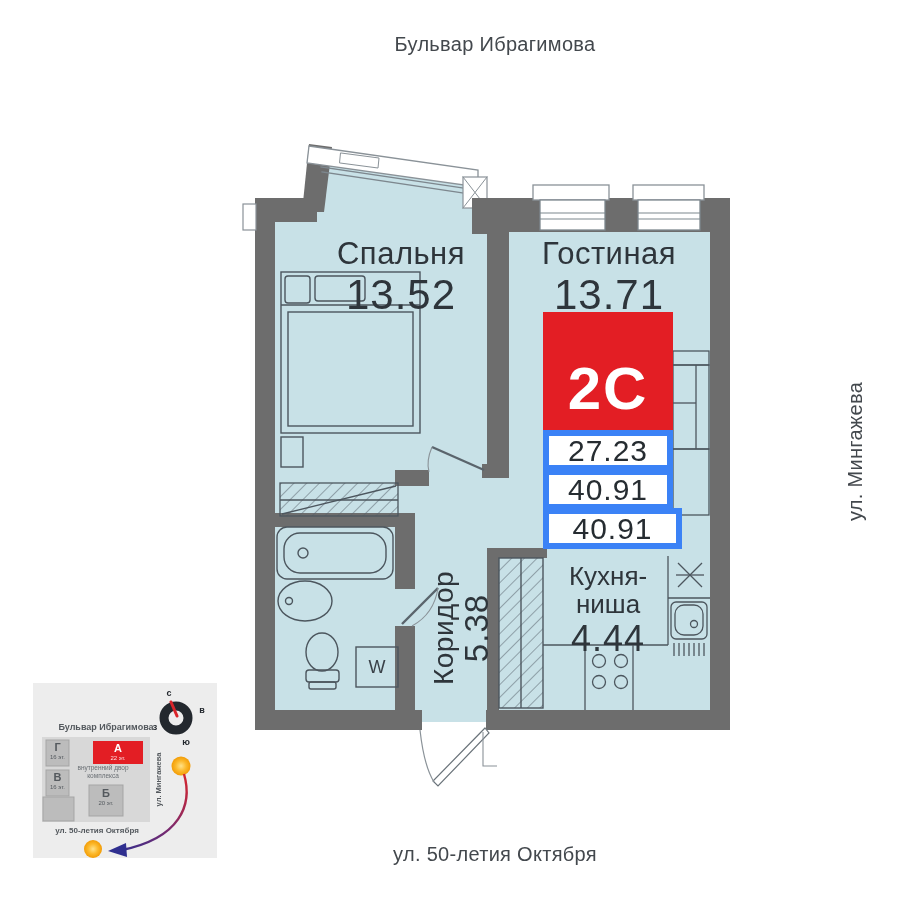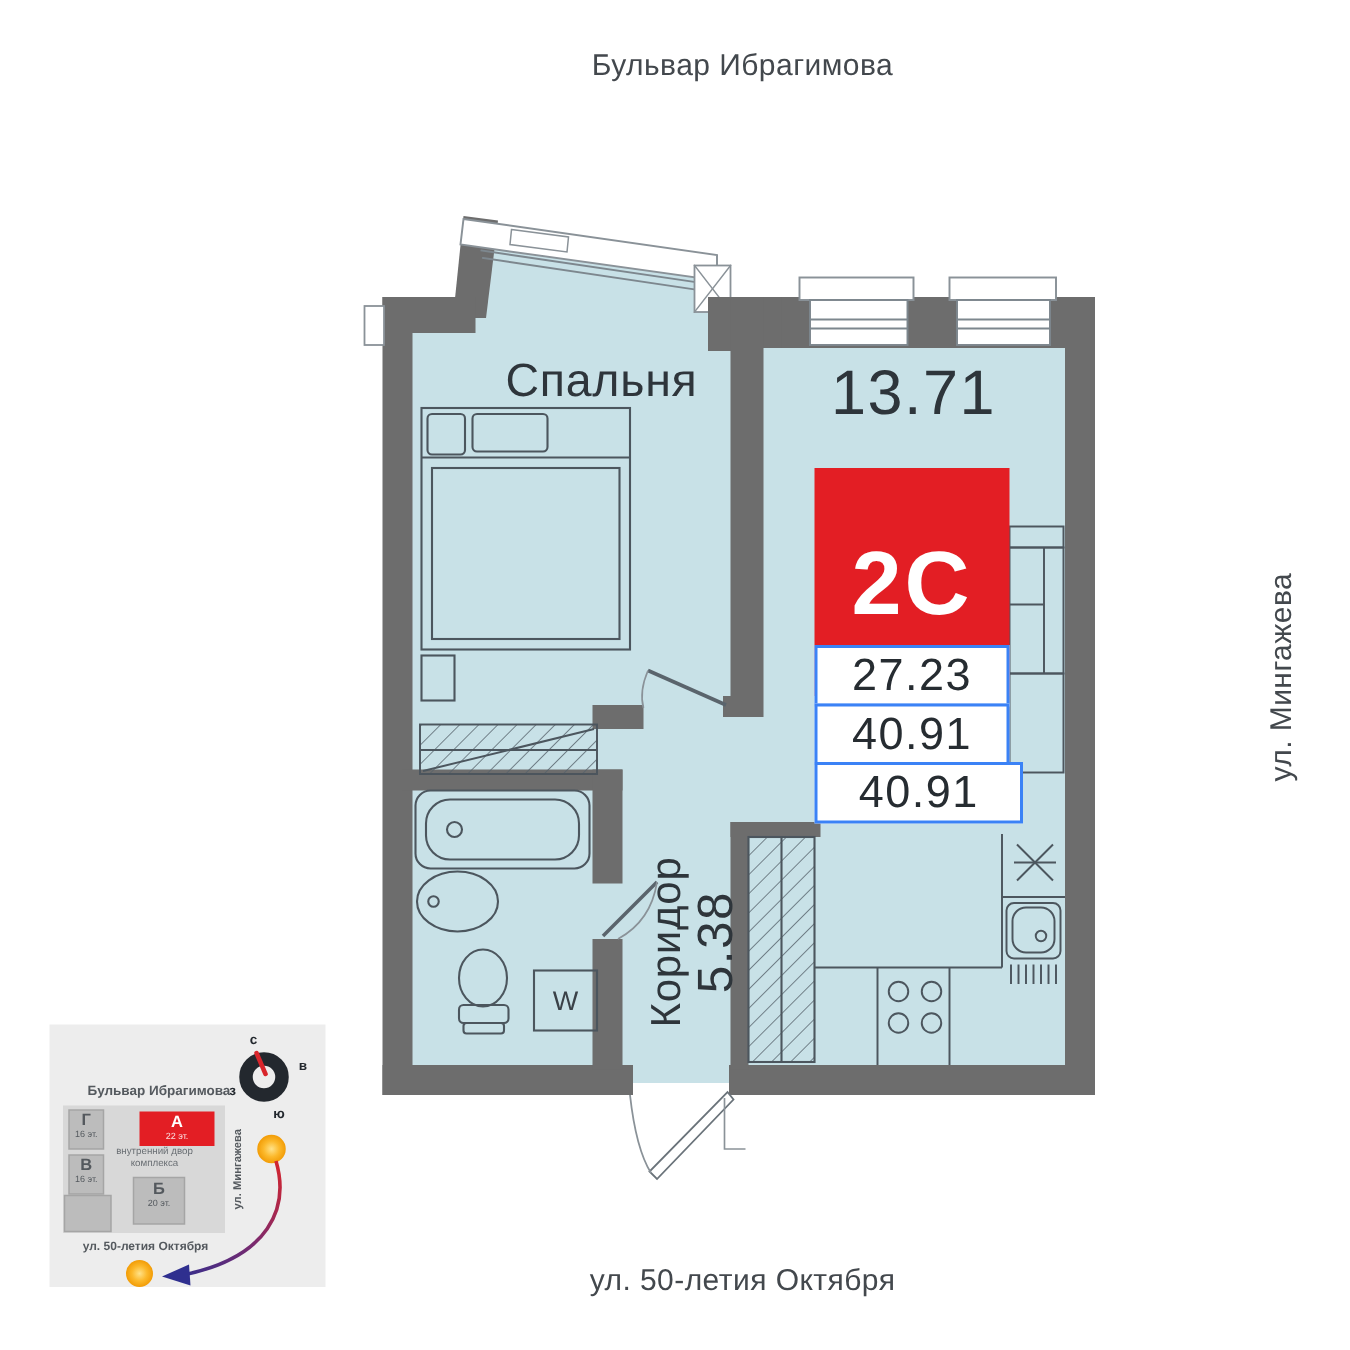--- a/index.html
+++ b/index.html
@@ -14,21 +14,21 @@
   .rot{transform:rotate(-90deg);}
   .room-name{font-size:31px;letter-spacing:.5px;}
   .room-num{font-size:42px;letter-spacing:1px;margin-top:2px;}
   .badge{
     position:absolute;left:543px;top:312px;width:130px;height:152px;background:#e31e24;
     color:#fff;display:flex;align-items:center;justify-content:center;
     font-size:60px;font-weight:700;letter-spacing:2px;
   }
   .arearow{
     position:absolute;left:543px;width:130px;height:41px;background:#fff;
-    border:2px solid #3b82f6;box-sizing:border-box;display:flex;align-items:center;justify-content:center;
+    border:6px solid #3b82f6;box-sizing:border-box;display:flex;align-items:center;justify-content:center;
     font-size:30px;font-weight:500;color:#262c31;letter-spacing:1px;
   }
   .mini-txt{position:absolute;color:#54595e;text-align:center;font-weight:600;}
   .bldg{position:absolute;text-align:center;color:#54595e;line-height:1;}
   .bldg .bl{font-size:11px;font-weight:700;}
   .bldg .fl{font-size:6px;font-weight:500;margin-top:1px;}
   .compass-letter{position:absolute;font-size:9px;font-weight:700;color:#23282e;width:10px;text-align:center;}
 </style>
 </head>
 <body>
@@ -207,27 +207,34 @@
     <polygon points="126,843 108,851 127,857" fill="#2f2f8f"></polygon>
   </g>
 </svg>
 
   <div class="street" style="left:345px;top:33px;width:300px;">Бульвар Ибрагимова</div>
   <div class="street rot" style="left:765px;top:440px;width:180px;">ул. Мингажева</div>
   <div class="street" style="left:345px;top:843px;width:300px;">ул. 50-летия Октября</div>
 
   <div class="lbl" style="left:313px;top:237px;width:176px;">
     <div class="room-name">Спальня</div>
+    <div class="room-num">13.52</div>
   </div>
   <div class="lbl" style="left:523px;top:237px;width:172px;">
+    <div class="room-name">Гостиная</div>
     <div class="room-num">13.71</div>
   </div>
   <div class="lbl rot" style="left:356px;top:598px;width:206px;height:60px;">
     <div style="font-size:28px;letter-spacing:.5px;">Коридор</div>
     <div style="font-size:33px;letter-spacing:1px;">5.38</div>
+  </div>
+  <div class="lbl" style="left:546px;top:562px;width:124px;">
+    <div style="font-size:26px;">Кухня-</div>
+    <div style="font-size:26px;">ниша</div>
+    <div style="font-size:36px;margin-top:2px;letter-spacing:1px;">4.44</div>
   </div>
   <div class="lbl" style="left:356px;top:647px;width:42px;height:40px;font-size:18px;line-height:40px;color:#3a4148;">W</div>
 
   <div class="badge">2С</div>
   <div class="arearow" style="top:430px;">27.23</div>
   <div class="arearow" style="top:469px;">40.91</div>
   <div class="arearow" style="top:508px;width:139px;">40.91</div>
 
   <div class="mini-txt" style="left:50px;top:722px;width:112px;font-size:9px;">Бульвар Ибрагимова</div>
   <div class="compass-letter" style="left:164px;top:688px;">с</div>

